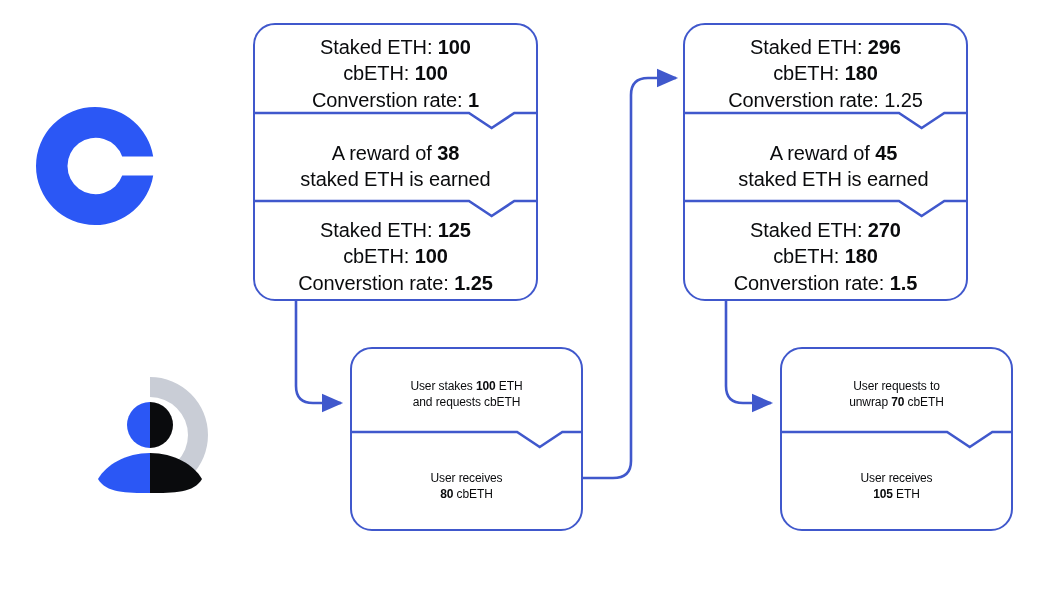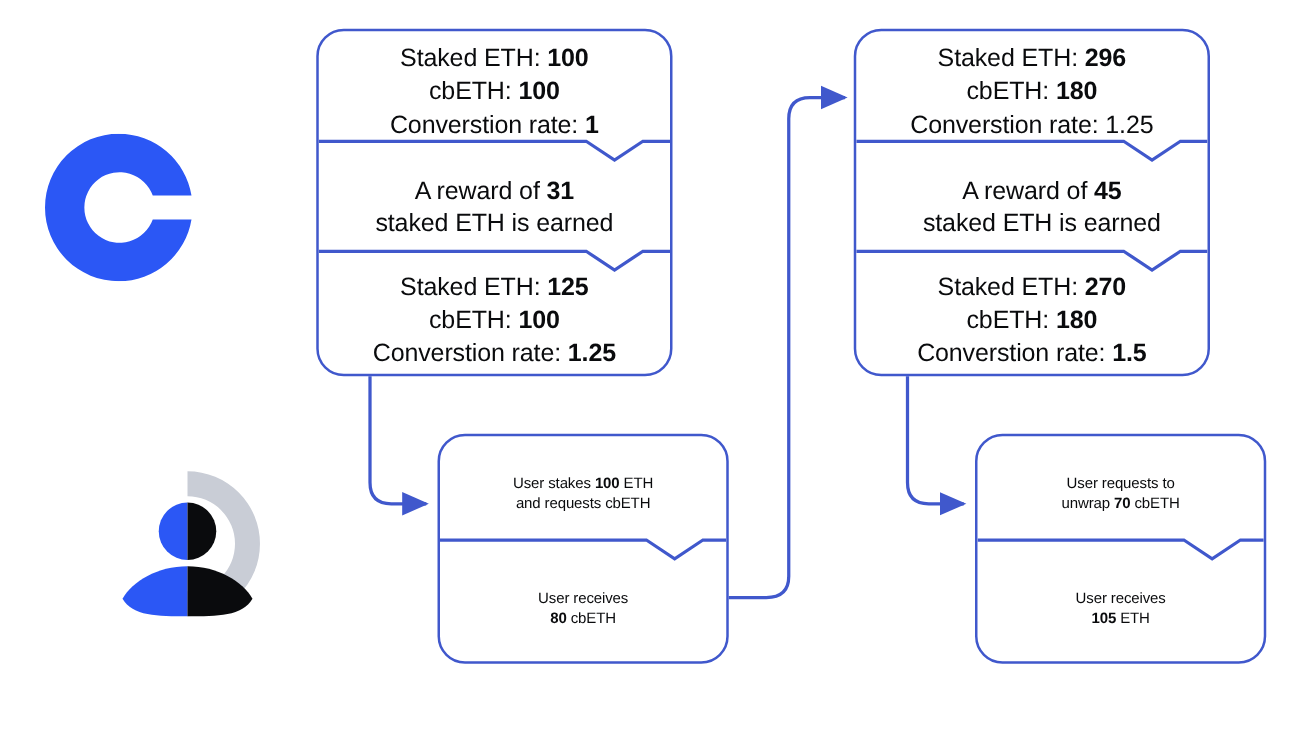--- a/index.html
+++ b/index.html
@@ -127,21 +127,21 @@
       <span class="ln"><span>Converstion rate: </span><b>1</b></span>
     </div>
 
     <div class="divider" style="top:86px;">
       <svg viewBox="0 0 285 22" preserveAspectRatio="none">
         <path d="M0,2 L217,2 L240,17 L263,2 L285,2" fill="none" stroke="#4058CC" stroke-width="2.6" vector-effect="non-scaling-stroke"></path>
       </svg>
     </div>
 
     <div class="sec" style="height:88px;">
-      <span class="ln"><span>A reward of </span><b>31</b></span>
+      <span class="ln"><span>A reward of </span><b>38</b></span>
       <span class="ln"><span>staked ETH is earned</span></span>
     </div>
 
     <div class="divider" style="top:174px;">
       <svg viewBox="0 0 285 22" preserveAspectRatio="none">
         <path d="M0,2 L217,2 L240,17 L263,2 L285,2" fill="none" stroke="#4058CC" stroke-width="2.6" vector-effect="non-scaling-stroke"></path>
       </svg>
     </div>
 
     <div class="sec" style="height:93px;">

